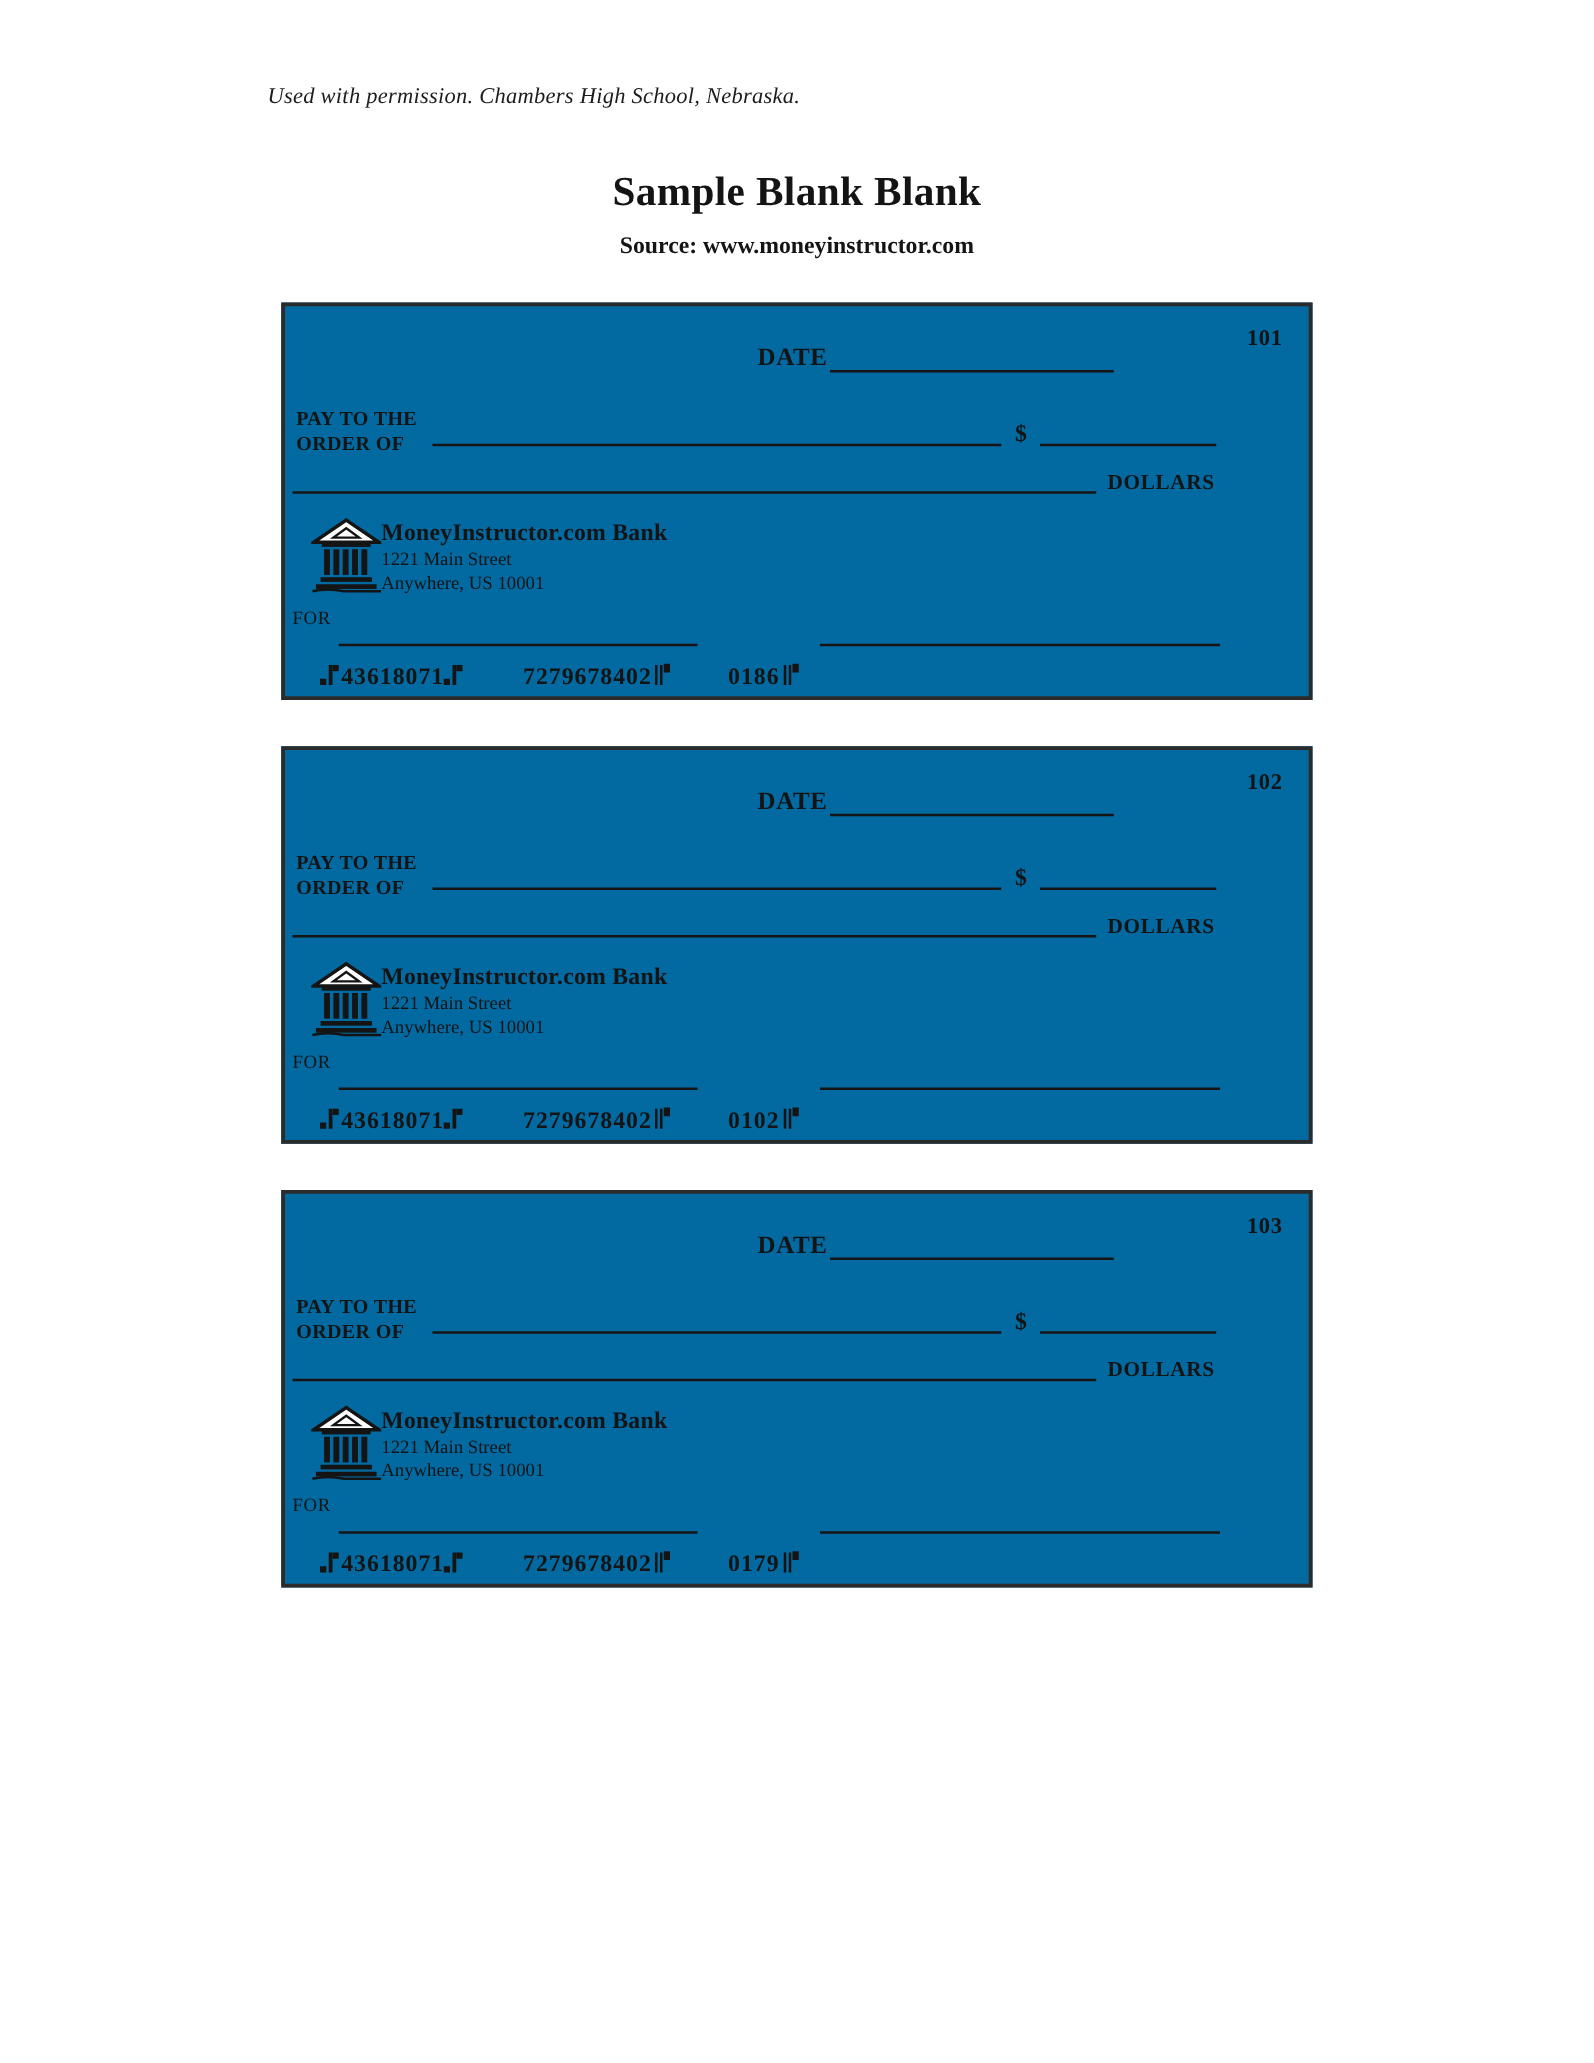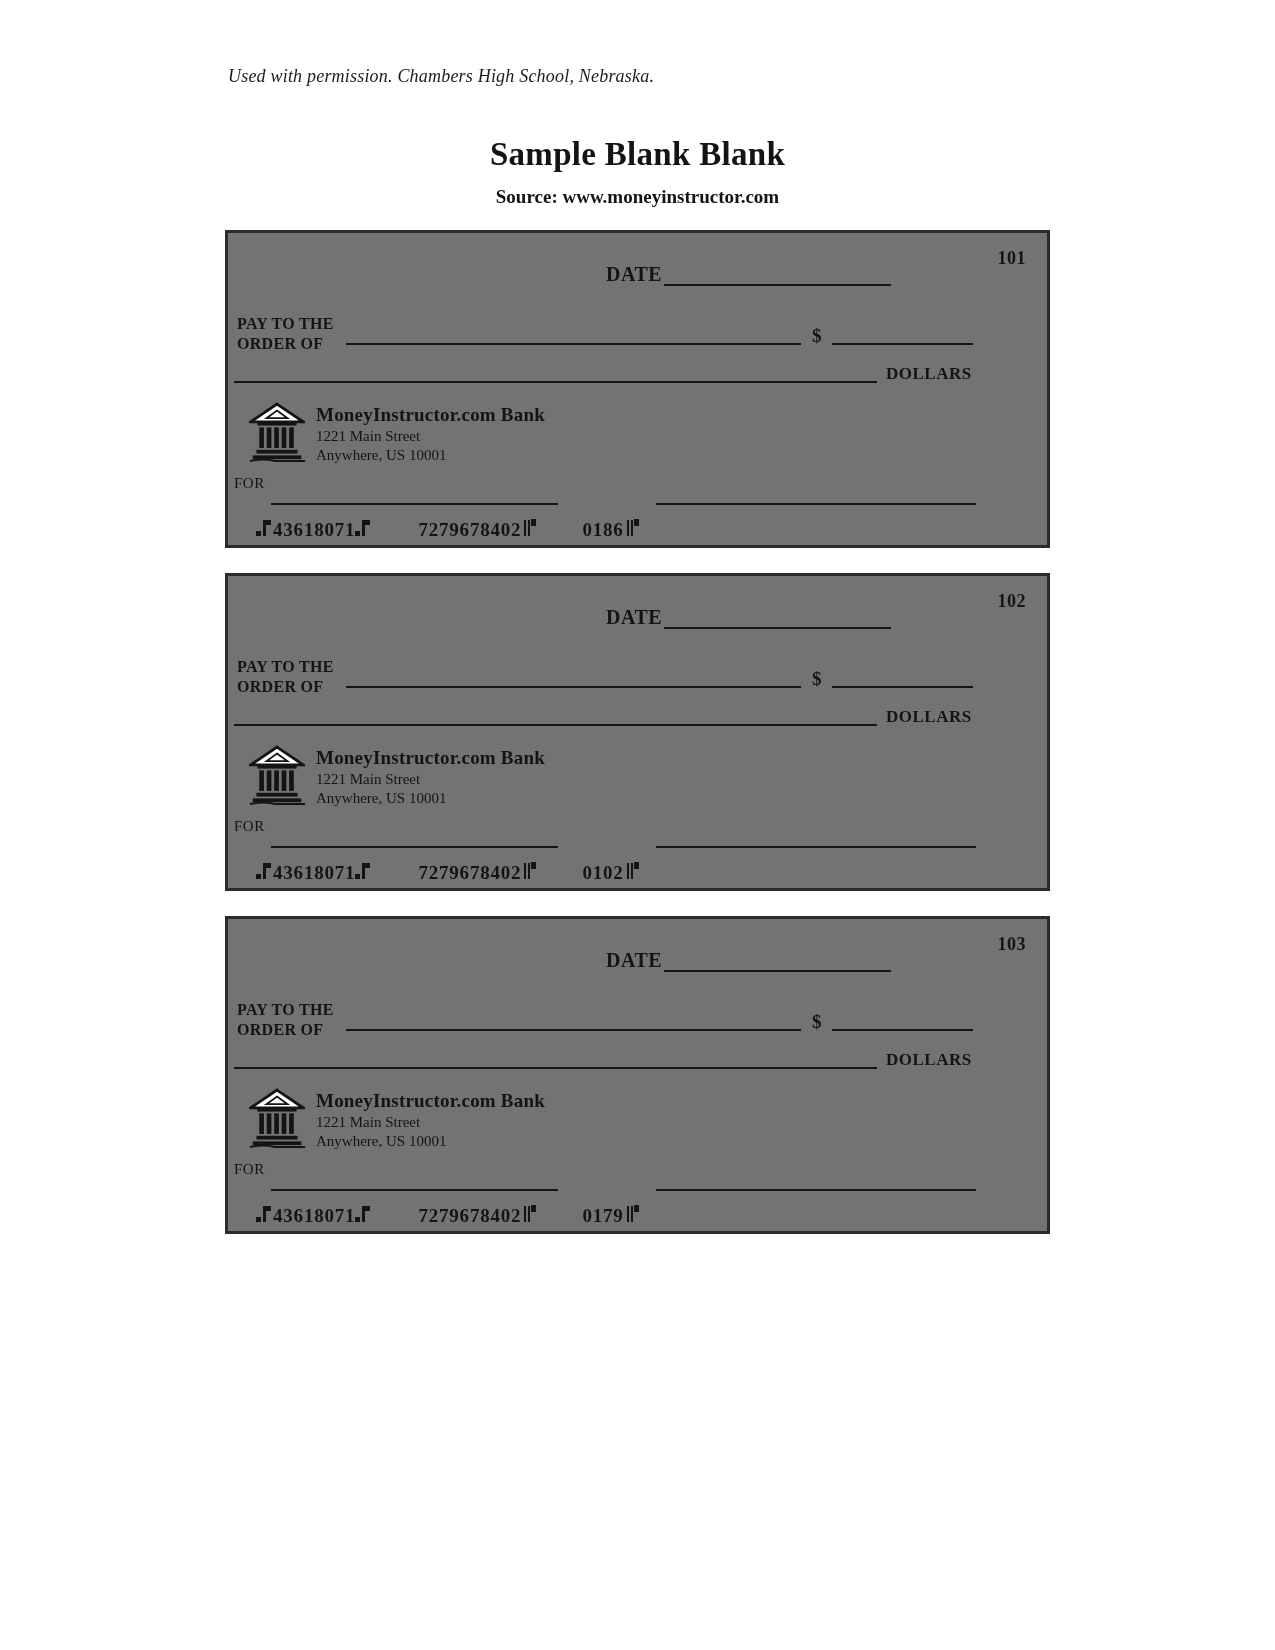--- a/index.html
+++ b/index.html
@@ -8,21 +8,21 @@
     position:relative;
     width:1275px; height:1650px;
     background:#ffffff;
     color:#141414;
     font-family:"Liberation Serif","DejaVu Serif",serif;
     overflow:hidden;
   }
 
   
   .permission-note {
-    position:absolute; left:228px; top:66px;
+    position:absolute; left:214px; top:66px;
     font-style:italic; font-size:18px; color:#1c1c1c;
     letter-spacing:0.2px;
   }
   .doc-title {
     position:absolute; top:136px; left:0; width:100%;
     text-align:center; font-weight:bold; font-size:33px;
     letter-spacing:0.3px;
   }
   .doc-source {
     position:absolute; top:186px; left:0; width:100%;
@@ -31,21 +31,22 @@
 
   
   .checks-stack {
     position:absolute; top:230px; left:225px;
     display:flex; flex-direction:column; gap:25px;
   }
   .check {
     position:relative;
     width:825px; height:318px;
     border:3px solid #2b2b2b;
-    background:#737373;
+    background:#0369a1;
+    margin-top:12px;
   }
   .line { position:absolute; border-bottom:2px solid #151515; height:2px; }
 
   .check-number {
     position:absolute; top:15px; right:21px;
     font-weight:bold; font-size:18px; letter-spacing:0.5px;
   }
 
   .date-label {
     position:absolute; top:30px; left:378px;
@@ -66,21 +67,21 @@
   .amount-line { top:110px; left:604px; width:141px; }
 
   .words-line { top:148px; left:6px; width:643px; }
   .dollars-label {
     position:absolute; top:131px; left:658px;
     font-weight:bold; font-size:17px; letter-spacing:0.5px;
   }
 
   .bank-block {
     position:absolute; top:169px; left:21px;
-    display:flex; align-items:center; gap:11px;
+    display:flex; align-items:center; 
   }
   .bank-logo { display:block; width:56px; height:62px; }
   .bank-text { padding-top:2px; }
   .bank-name { font-weight:bold; font-size:19px; letter-spacing:0.2px; }
   .bank-addr { font-size:15px; line-height:18px; margin-top:1px; }
 
   .for-label {
     position:absolute; top:242px; left:6px;
     font-weight:normal; font-size:15px; letter-spacing:0.5px;
   }

